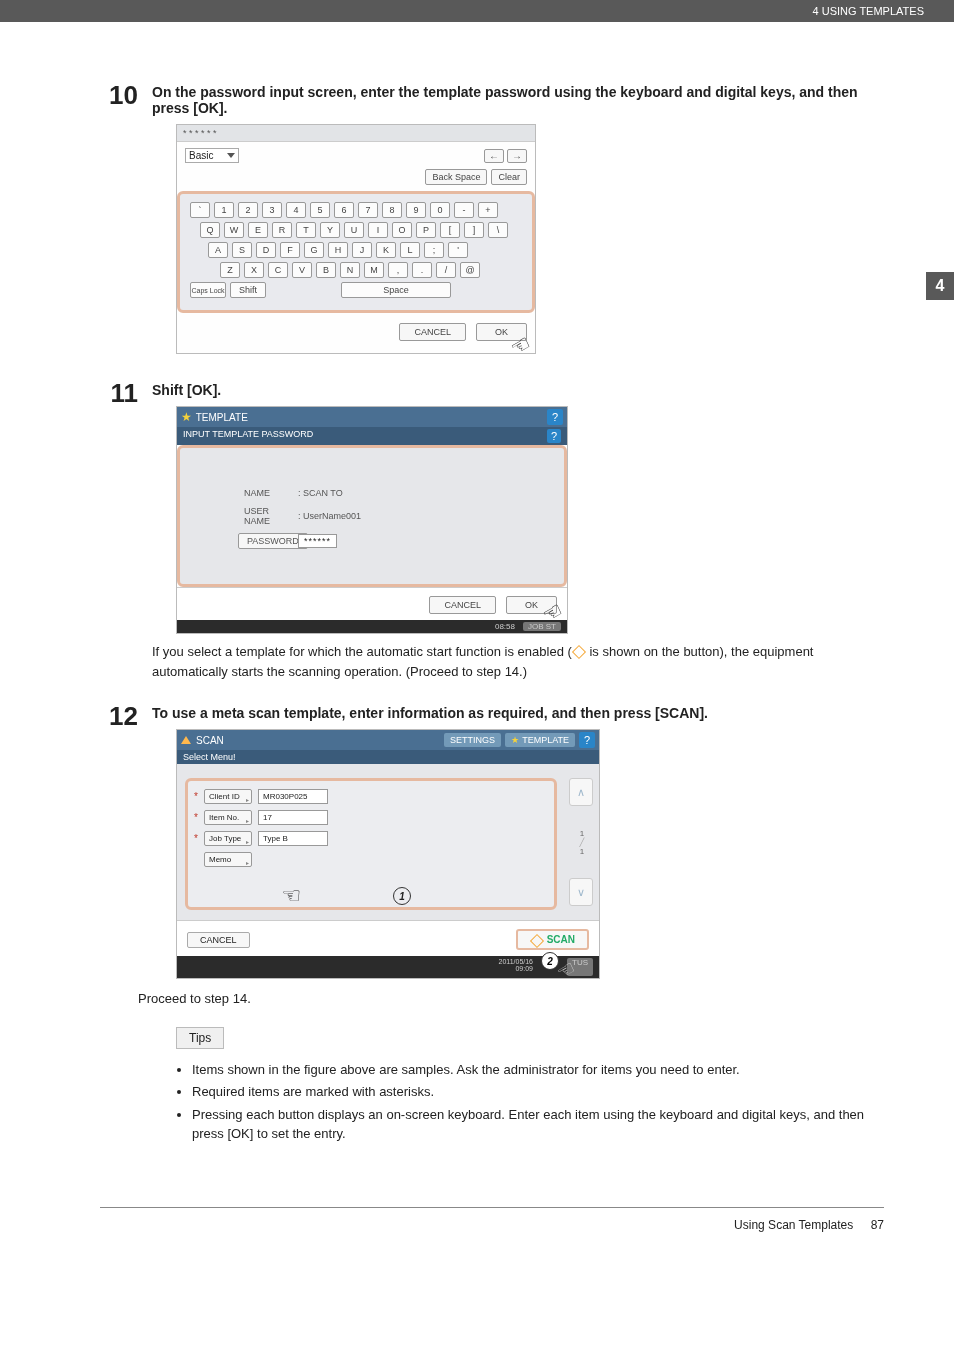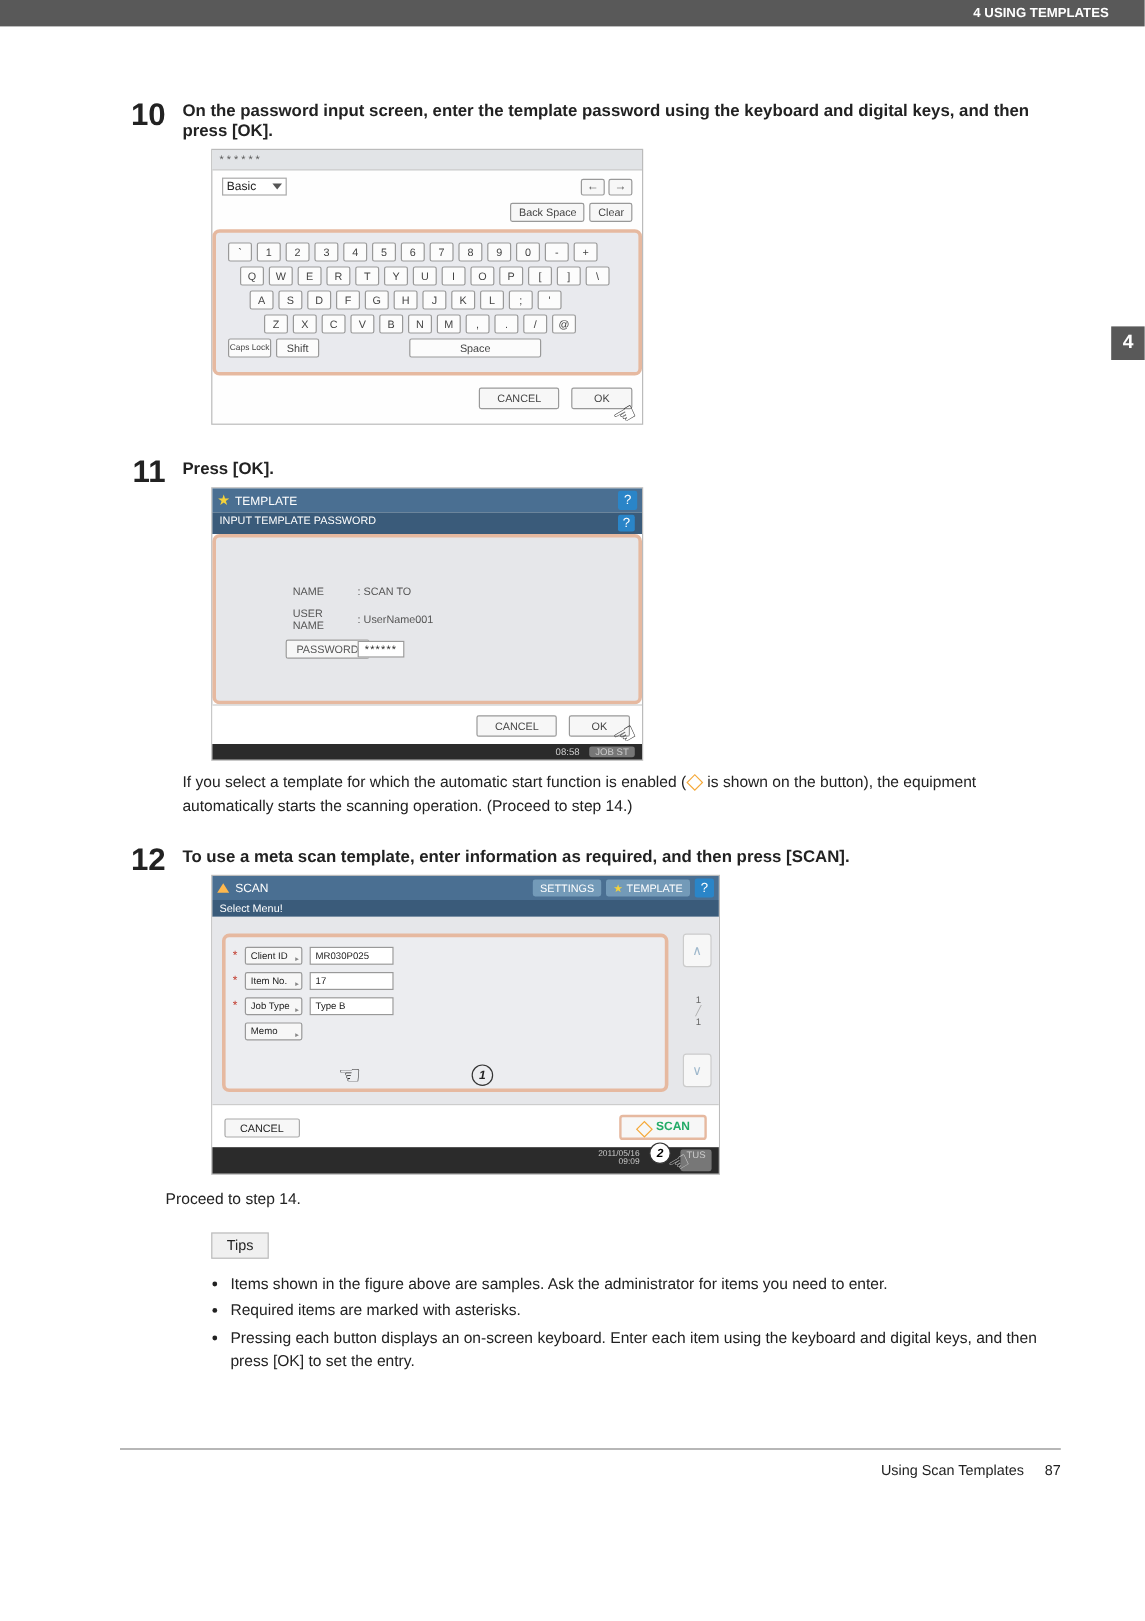--- a/index.html
+++ b/index.html
@@ -1,18 +1,18 @@
 <!DOCTYPE html>
 <html><head>
 <meta charset="utf-8">
 <style>
   * { box-sizing: border-box; margin: 0; padding: 0; }
   body { font-family: Arial, Helvetica, sans-serif; font-size: 13px; color: #222; background: #fff; width: 954px; margin: 0 auto; }
   .page { padding: 0 70px 40px 100px; position: relative; }
-  .header { background: #595959; color: #fff; padding: 5px 30px 5px 0; text-align: right; font-size: 11px; font-weight: bold; margin-bottom: 60px; }
+  .header { background: #595959; color: #fff; padding: 5px 30px 5px 0; text-align: right; font-size: 11px; font-weight: normal; margin-bottom: 60px; }
   .side-tab { position: absolute; right: 0; top: 190px; width: 28px; height: 28px; background: #595959; color: #fff; display: flex; align-items: center; justify-content: center; font-size: 16px; font-weight: bold; }
   .step { display: flex; gap: 14px; margin-bottom: 18px; }
   .step-num { font-size: 26px; font-weight: bold; min-width: 38px; text-align: right; line-height: 1; }
   .step-body { flex: 1; padding-top: 2px; }
   .step-title { font-weight: bold; font-size: 14px; margin-bottom: 4px; }
   .step-body p { margin: 4px 0; line-height: 1.5; }
   .step-body ol { margin-left: 18px; }
   .step-body ol li { margin: 2px 0; }
   .screenshot { margin: 8px 0 8px 24px; }
   .ss-frame { border: 1px solid #bbb; background: #fefefe; display: inline-block; }
@@ -27,21 +27,21 @@
   .btnrow { display: flex; gap: 4px; }
   .kbrows { background: #e9eaee; border: 3px solid #e6b9a0; border-radius: 6px; padding: 8px 10px; }
   .krow { display: flex; gap: 4px; margin-bottom: 4px; justify-content: flex-start; }
   .key { border: 1px solid #999; border-radius: 2px; background: #fcfcfc; font-size: 9px; width: 20px; height: 16px; display: flex; align-items: center; justify-content: center; color: #444; }
   .key.wide { width: 36px; }
   .key.space { width: 110px; }
   .kb-foot { display: flex; justify-content: flex-end; gap: 10px; padding: 10px 8px 12px; position: relative; }
   .hand { font-size: 22px; position: absolute; right: 4px; bottom: -6px; transform: rotate(-30deg); }
 
   
-  .tmpl { width: 360px; }
+  .tmpl { width: 392px; }
   .tmpl-top { background: #4a6f92; color: #fff; display: flex; justify-content: space-between; align-items: center; padding: 2px 4px; font-size: 10px; }
   .star { color: #f5d23a; font-size: 12px; margin-right: 4px; }
   .help { background: #2a85c8; color: #fff; width: 16px; height: 16px; display: flex; align-items: center; justify-content: center; font-size: 11px; border-radius: 2px; }
   .tmpl-sub { background: #3a5b7a; color: #fff; font-size: 9px; padding: 2px 6px; display:flex; justify-content:space-between; }
   .tmpl-body { background: #e6e7ea; border: 3px solid #e6b9a0; border-radius: 6px; margin: 0; padding: 40px 14px 28px; }
   .tmpl-row { display: flex; gap: 14px; font-size: 9px; margin-bottom: 8px; align-items: center; }
   .tmpl-label { width: 90px; text-align: left; padding-left: 50px; color: #555; }
   .tmpl-val { color: #555; }
   .tmpl-btn { border: 1px solid #999; border-radius: 2px; background: #f7f7f7; font-size: 9px; padding: 2px 8px; }
   .pwbox { border: 1px solid #999; background: #fff; font-size: 9px; padding: 1px 5px; letter-spacing: 1px; }
@@ -187,21 +187,21 @@
             <span class="hand">☜</span>
           </div>
         </div>
       </div>
     </div>
   </div>
 
   <div class="step">
     <div class="step-num">11</div>
     <div class="step-body">
-      <div class="step-title">Press [OK].</div>
+      <div class="step-title">Shift [OK].</div>
       <div class="screenshot">
         <div class="ss-frame tmpl">
           <div class="tmpl-top">
             <span><span class="star">★</span><span>TEMPLATE</span></span>
             <span class="help">?</span>
           </div>
           <div class="tmpl-sub">
             <span>INPUT TEMPLATE PASSWORD</span>
             <span class="help" style="width:14px;height:14px;">?</span>
           </div>

